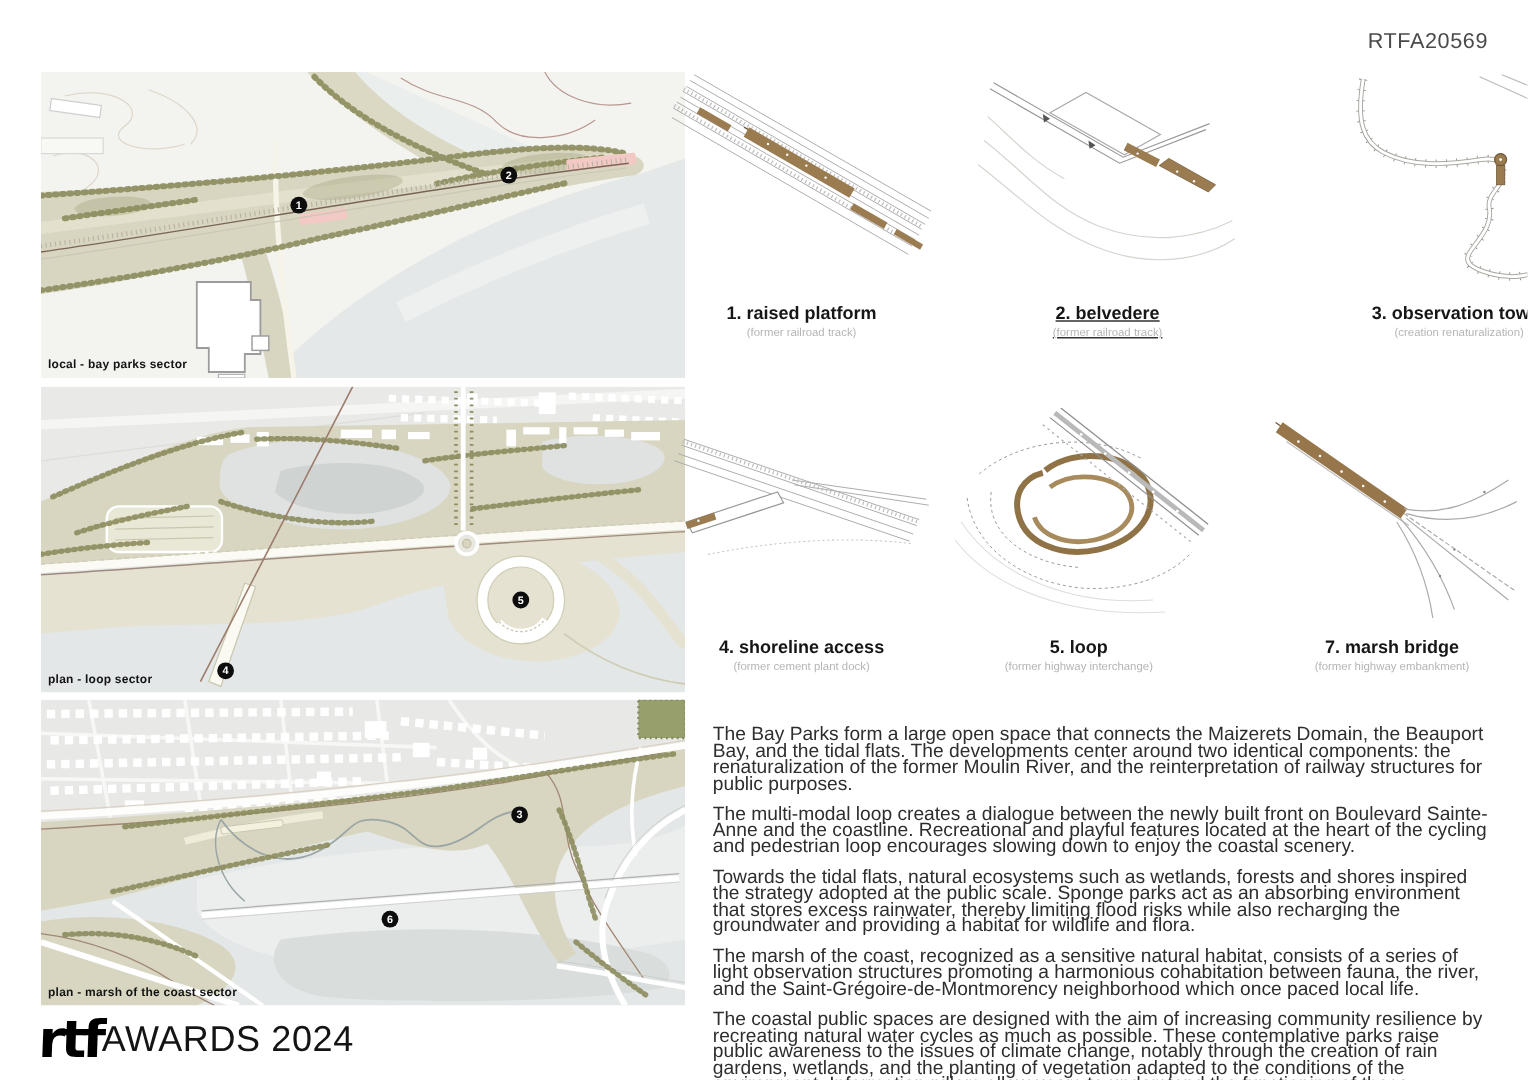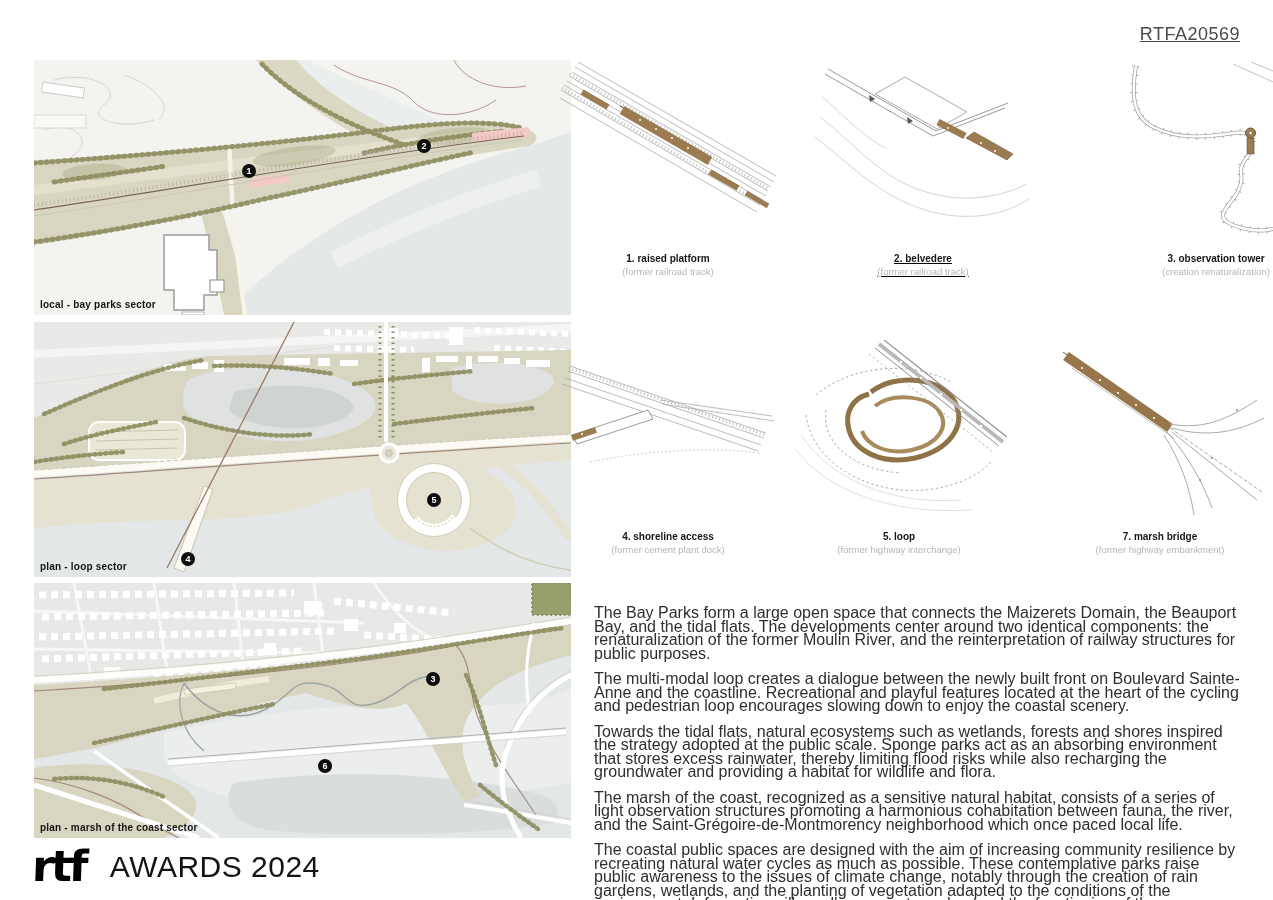--- a/index.html
+++ b/index.html
@@ -1,46 +1,46 @@
 <!DOCTYPE html>
 <html><head>
 <meta charset="utf-8">
 <style>
   html,body{margin:0;padding:0;background:#ffffff;}
   #board{
     position:relative;width:1273px;height:900px;background:#ffffff;
     font-family:"Liberation Sans", sans-serif;overflow:hidden;
   }
   #board-id{
-    position:absolute;top:24px;right:33px;font-size:18px;color:#4a4a4a;letter-spacing:0.5px;text-decoration:underline;
+    position:absolute;top:24px;right:33px;font-size:18px;color:#4a4a4a;letter-spacing:0.5px;
   }
   .plan-panel{position:absolute;left:34px;width:537px;height:255px;overflow:hidden;}
   .plan-panel svg{position:absolute;left:0;top:0;width:100%;height:100%;}
   .plan-label{
     position:absolute;left:6px;bottom:5px;font-size:10px;font-weight:bold;color:#141414;
     letter-spacing:0.2px;
   }
   .marker{
     position:absolute;width:14px;height:14px;border-radius:50%;background:#0d0d0d;color:#ffffff;
     font-size:9px;font-weight:bold;display:flex;align-items:center;justify-content:center;line-height:1;
   }
   .detail-cell{position:absolute;width:216px;text-align:center;}
   .detail-cell svg{display:block;width:216px;height:188px;}
-  .cap-title{font-size:10px;font-weight:bold;color:#161616;margin-top:3px;}
+  .cap-title{font-size:15px;font-weight:bold;color:#161616;margin-top:3px;}
   .cap-sub{font-size:9.5px;color:#b5b5b5;margin-top:2px;}
   #description{
     position:absolute;left:594px;top:606px;width:650px;font-size:16px;line-height:13.5px;color:#2e2e2e;
   }
   #description p{margin:0 0 12px 0;}
   #footer{position:absolute;left:32px;top:844px;display:flex;align-items:center;}
   .rtf-logo{
     font-weight:bold;font-size:45px;letter-spacing:-3.5px;color:#000000;
     font-family:"DejaVu Sans", sans-serif;line-height:1;transform:scaleY(0.95) skewX(-2deg);
   }
-  .award-text{font-size:30px;color:#141414;margin-left:25px;letter-spacing:0.5px;line-height:1;}
+  .award-text{font-size:30px;color:#141414;margin-left:0;letter-spacing:0.5px;line-height:1;}
 </style>
 </head>
 <body>
 
 <div id="board">
 
   <div id="board-id">RTFA20569</div>
 
   <div class="plan-panel" style="top:60px;">
     <svg viewBox="0 0 537 255" preserveAspectRatio="none">

